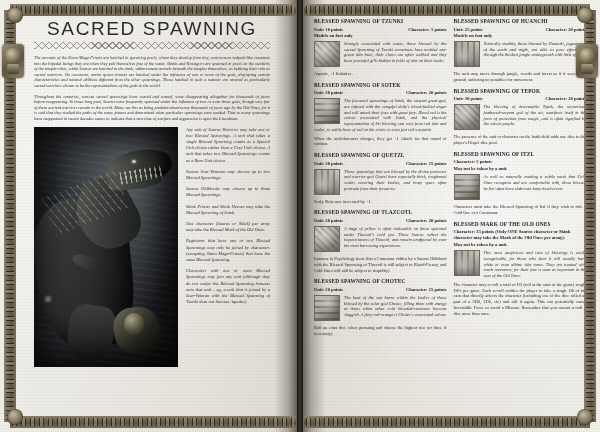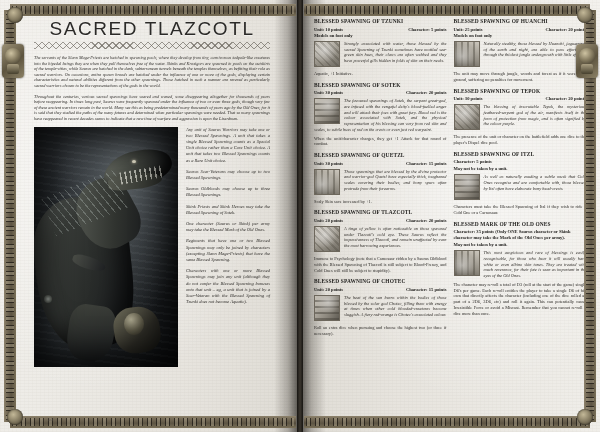--- a/index.html
+++ b/index.html
@@ -184,21 +184,21 @@
 </head>
 <body>
 
 <div id="spread">
 
   <div class="page" id="page-left">
     <div class="paper"></div>
     <div class="grain"></div>
 
     <div class="lp-inner">
-      <div class="title">SACRED TLAZCOTL</div>
+      <div class="title">SACRED SPAWNING</div>
       <div class="title-rule"></div>
 
       <div class="bodytext">
         <p>The servants of the Slann Mage-Priests are hatched in spawning pools, where they develop from tiny, carnivorous tadpole-like creatures into the bipedal beings they are when they pull themselves free of the water. Skinks and Kroxigors are spawned in pools on the outskirts of the temple-cities, while Saurus are hatched in the dank, subterranean tunnels beneath the temples themselves, as befitting their role as sacred warriors. On occasions, entire spawn broods are hatched under the influence of one or more of the gods, displaying certain characteristics and natural abilities different from the other spawnings. Those hatched in such a manner are revered as particularly sacred warriors chosen to be the representations of the gods in the world.</p>
         <p>Throughout the centuries, various sacred spawnings have soared and waned, some disappearing altogether for thousands of years before reappearing. In times long past, Saurus were frequently spawned under the influence of two or even three gods, though very few of these ancient warriors remain in the world. Many see this as being predetermined many thousands of years ago by the Old Ones, for it is said that they studied the paths of the many futures and determined when particular spawnings were needed. That so many spawnings have reappeared in recent decades seems to indicate that a new time of warfare and aggression is upon the Lizardmen.</p>
       </div>
 
       <div class="two-col">
         <div class="col-art">
           <div class="art">

